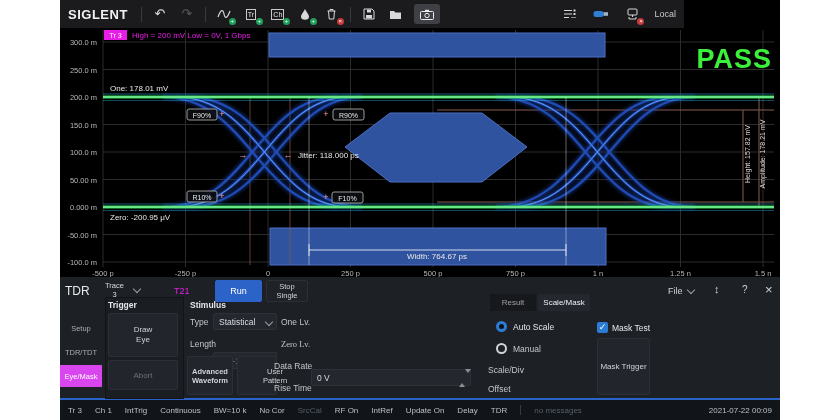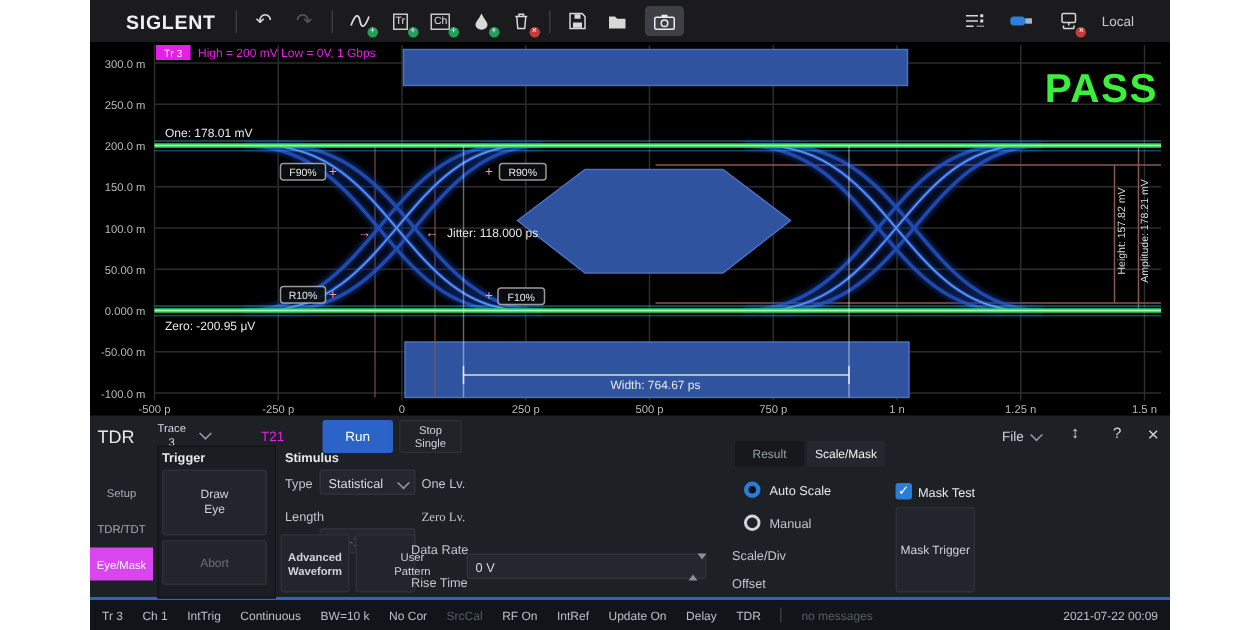--- a/index.html
+++ b/index.html
@@ -1,22 +1,22 @@
 <!DOCTYPE html>
 <html><head>
 <meta charset="utf-8">
 <style>
   html,body{margin:0;padding:0;background:#fff;}
   #stage{position:relative;width:840px;height:420px;background:#fff;overflow:hidden;
          font-family:"Liberation Sans",sans-serif;}
   .scope{position:absolute;left:60px;top:0;width:720px;height:420px;background:#000;overflow:hidden;}
 
   
-  .toolbar{position:absolute;top:0;left:0;width:720px;height:28px;background:#1b1b1d;
-           display:flex;align-items:center;gap:9px;padding:0 24px;box-sizing:border-box;}
+  .toolbar{position:absolute;top:0;left:0;width:624px;height:28px;background:#1b1b1d;
+           display:flex;align-items:center;gap:9px;padding:0 8px;box-sizing:border-box;}
   .brand{font-size:13px;font-weight:bold;color:#f0f0f0;letter-spacing:.5px;margin-right:4px;}
   .tsep{width:1px;height:15px;background:#3a3a3e;}
   .ticon{position:relative;width:18px;height:18px;display:flex;align-items:center;
          justify-content:center;color:#d8d8d8;font-size:13px;line-height:18px;}
   .ticon svg{display:block;}
   .badge{position:absolute;right:-3px;bottom:-2px;width:7px;height:7px;border-radius:50%;
          font-size:6px;line-height:7px;text-align:center;color:#fff;}
   .badge.green{background:#21a05c;} .badge.green::after{content:"+";}
   .badge.red{background:#c43b3b;} .badge.red::after{content:"\00d7";}
   .boxed{border:1px solid #c9c9c9;font-size:7px;line-height:9px;padding:0 1px;color:#e2e2e2;}

